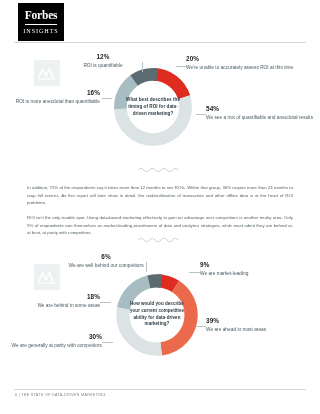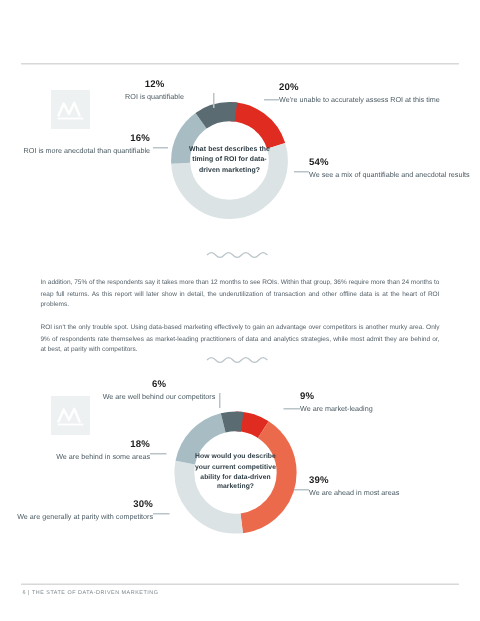--- a/index.html
+++ b/index.html
@@ -152,20 +152,24 @@
     left: 15px; top: 393px;
     font-size: 3.6px;
     letter-spacing: 0.35px;
     color: #7a858b;
   }
 </style>
 </head>
 <body>
 
 <div class="header">
+  <div class="logo-box">
+    <div class="logo-forbes">Forbes</div>
+    <div class="logo-insights">INSIGHTS</div>
+  </div>
   <div class="header-rule"></div>
 </div>
 
 <div class="chart-block" id="chart-block-1">
 
   <div class="watermark">
     <svg width="18" height="14" viewBox="0 0 18 14" aria-hidden="true">
       <polyline points="1,11 4.5,3 8,10 11.5,2.5 15,11" fill="none" stroke="#ffffff" stroke-width="1.6" stroke-linejoin="round" stroke-linecap="round"></polyline>
       <line x1="0.5" y1="13" x2="17.5" y2="13" stroke="#ffffff" stroke-width="1.2"></line>
     </svg>

